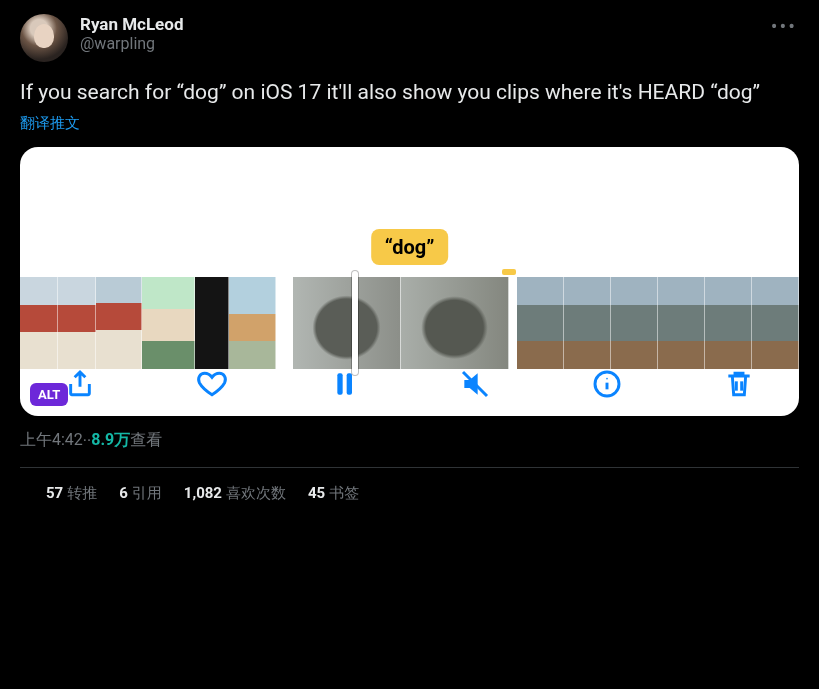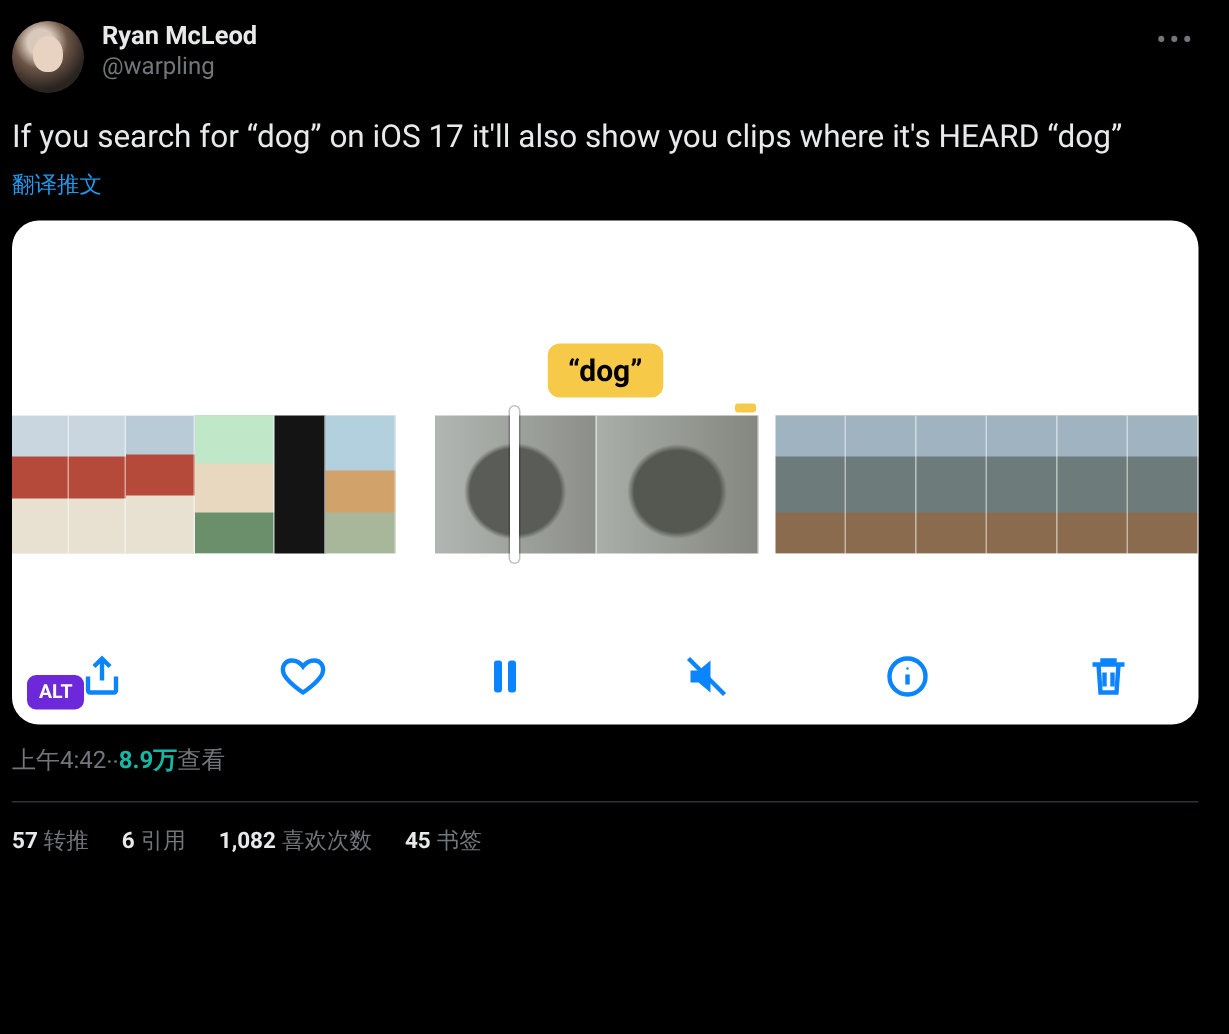--- a/index.html
+++ b/index.html
@@ -5,21 +5,21 @@
   * { box-sizing: border-box; margin: 0; padding: 0; }
   html, body {
     width: 819px;
     height: 689px;
     background: #000;
     font-family: -apple-system, BlinkMacSystemFont, "Segoe UI", Roboto, sans-serif;
     color: #e7e9ea;
     overflow: hidden;
   }
   .tweet {
-    padding: 14px 20px 0 8px;
+    padding: 14px 20px 0 20px;
     position: relative;
   }
   .header {
     display: flex;
     align-items: flex-start;
     gap: 12px;
   }
   .avatar {
     width: 48px;
     height: 48px;
@@ -68,21 +68,21 @@
     font-size: 15px;
     margin-top: 8px;
     cursor: pointer;
   }
   .media {
     margin-top: 14px;
     background: #fff;
     border-radius: 18px;
     overflow: hidden;
     position: relative;
-    height: 336px;
+    height: 269px;
   }
   .media-top { height: 118px; }
   .search-bubble {
     position: absolute;
     top: 82px;
     left: 50%;
     transform: translateX(-50%);
     background: #f7c948;
     color: #000;
     font-weight: 700;
@@ -176,20 +176,21 @@
   .divider {
     border-top: 1px solid #2f3336;
     margin-top: 16px;
   }
   .stats {
     display: flex;
     gap: 22px;
     padding-top: 16px;
     font-size: 15px;
     color: #71767b;
+    margin-left: 26px;
   }
   .stats .n { color: #e7e9ea; font-weight: 700; margin-right: 4px; }
 </style>
 </head>
 <body>
 
 <div class="tweet">
   <div class="header">
     <div class="avatar"></div>
     <div class="namecol">

